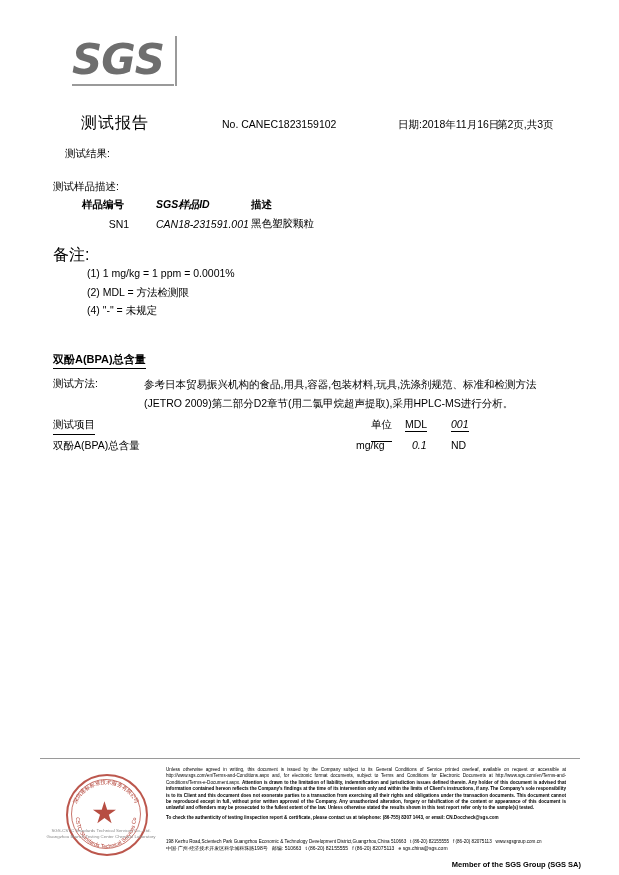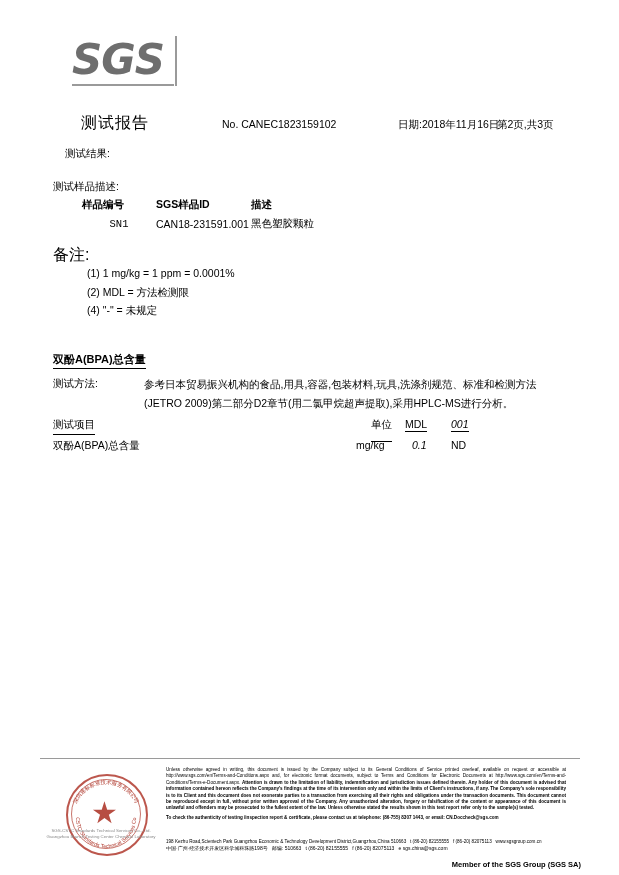--- a/index.html
+++ b/index.html
@@ -111,23 +111,23 @@
     text-align: left;
     padding: 0 0 5px 0;
     margin-left: 32px;
   }
   .tbl-sample td {
     text-align: left;
     padding: 0;
     white-space: nowrap;
   }
   .col-sn  { width: 74px; }
-  .col-id  { width: 95px; }
+  .col-id  { width: 95px; font-style: italic; }
   .col-desc{ width: 120px; }
-  .cell-center { text-align: center !important; font-family: Liberation Mono, monospace; }
+  .cell-center { text-align: center !important; }
 
   .lbl-remark {
     position: absolute;
     left: 53px;
     top: 245px;
     font-size: 16px;
   }
   .notes {
     position: absolute;
     left: 87px;

